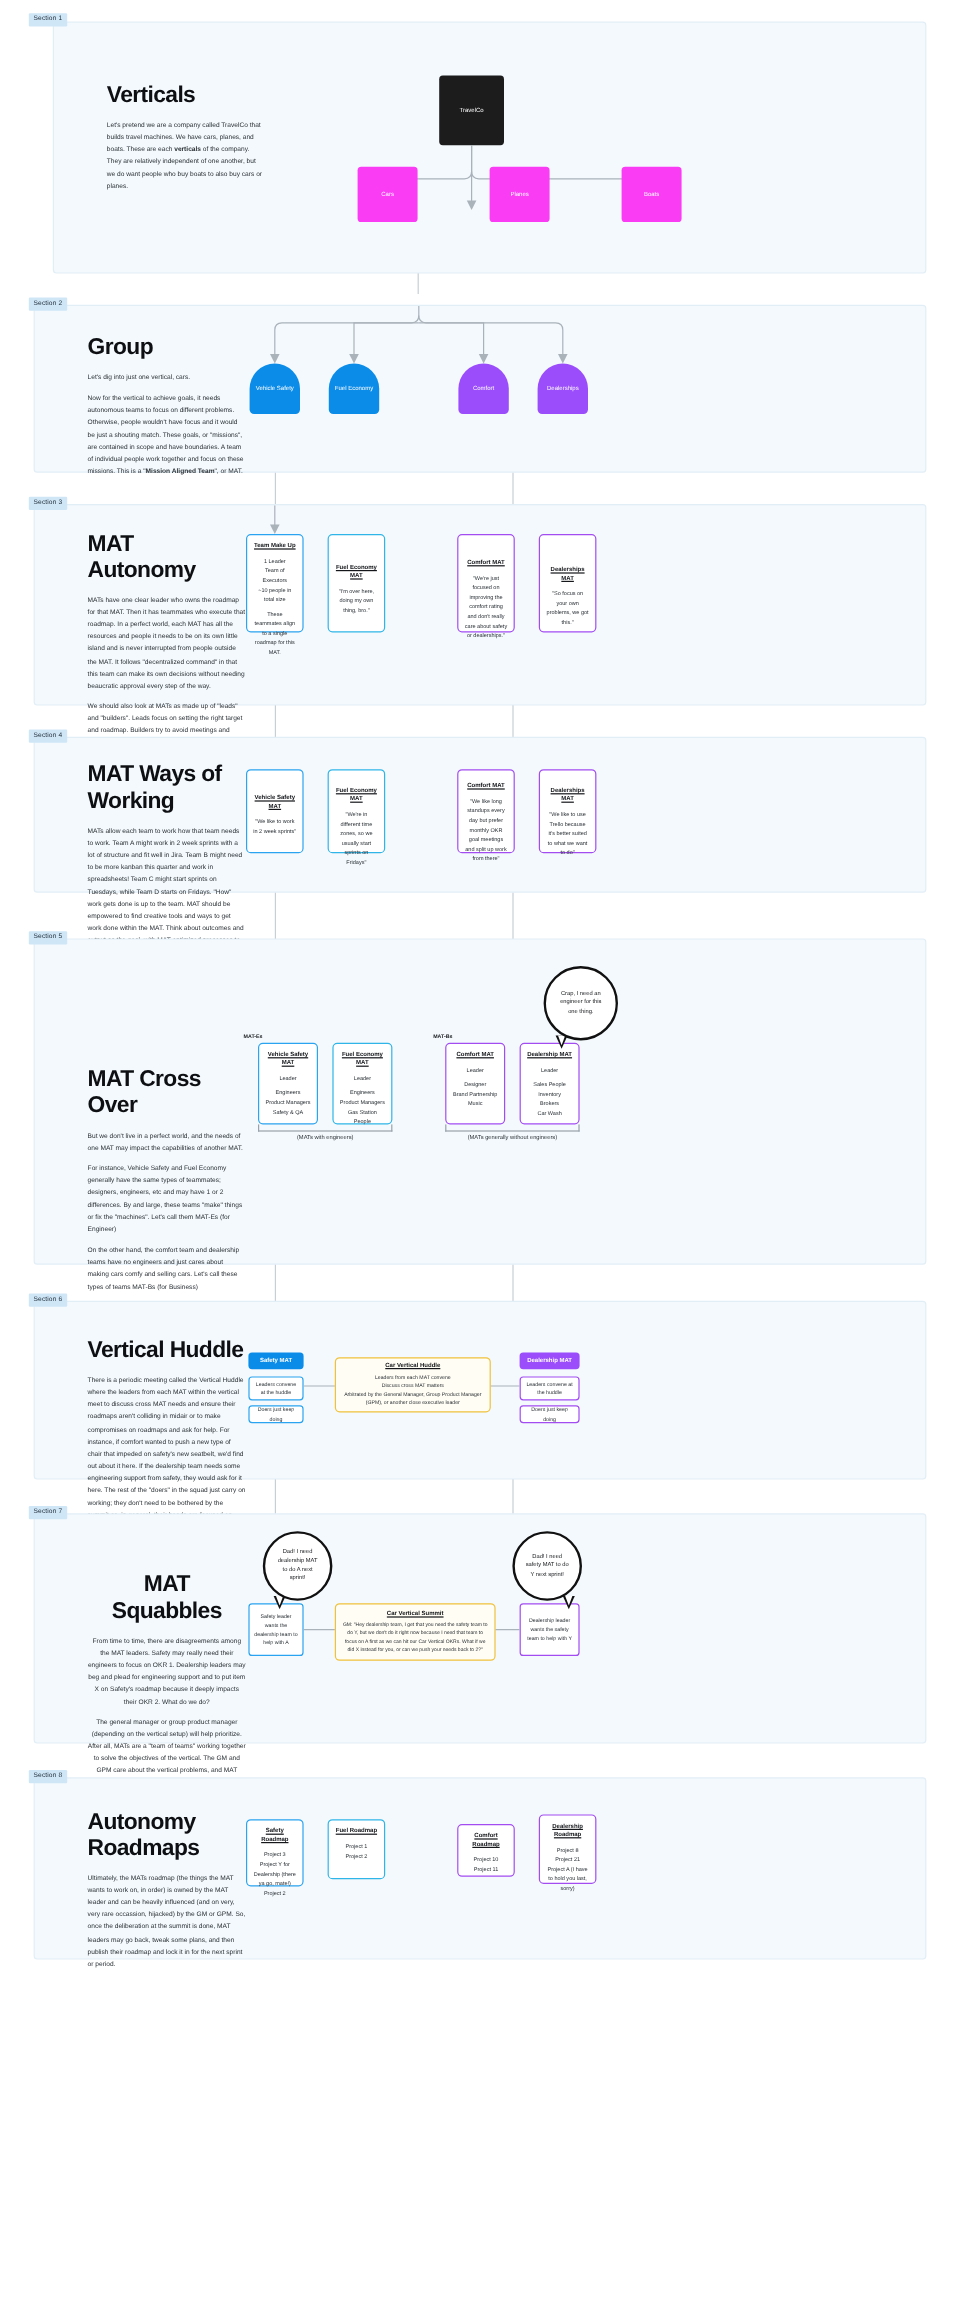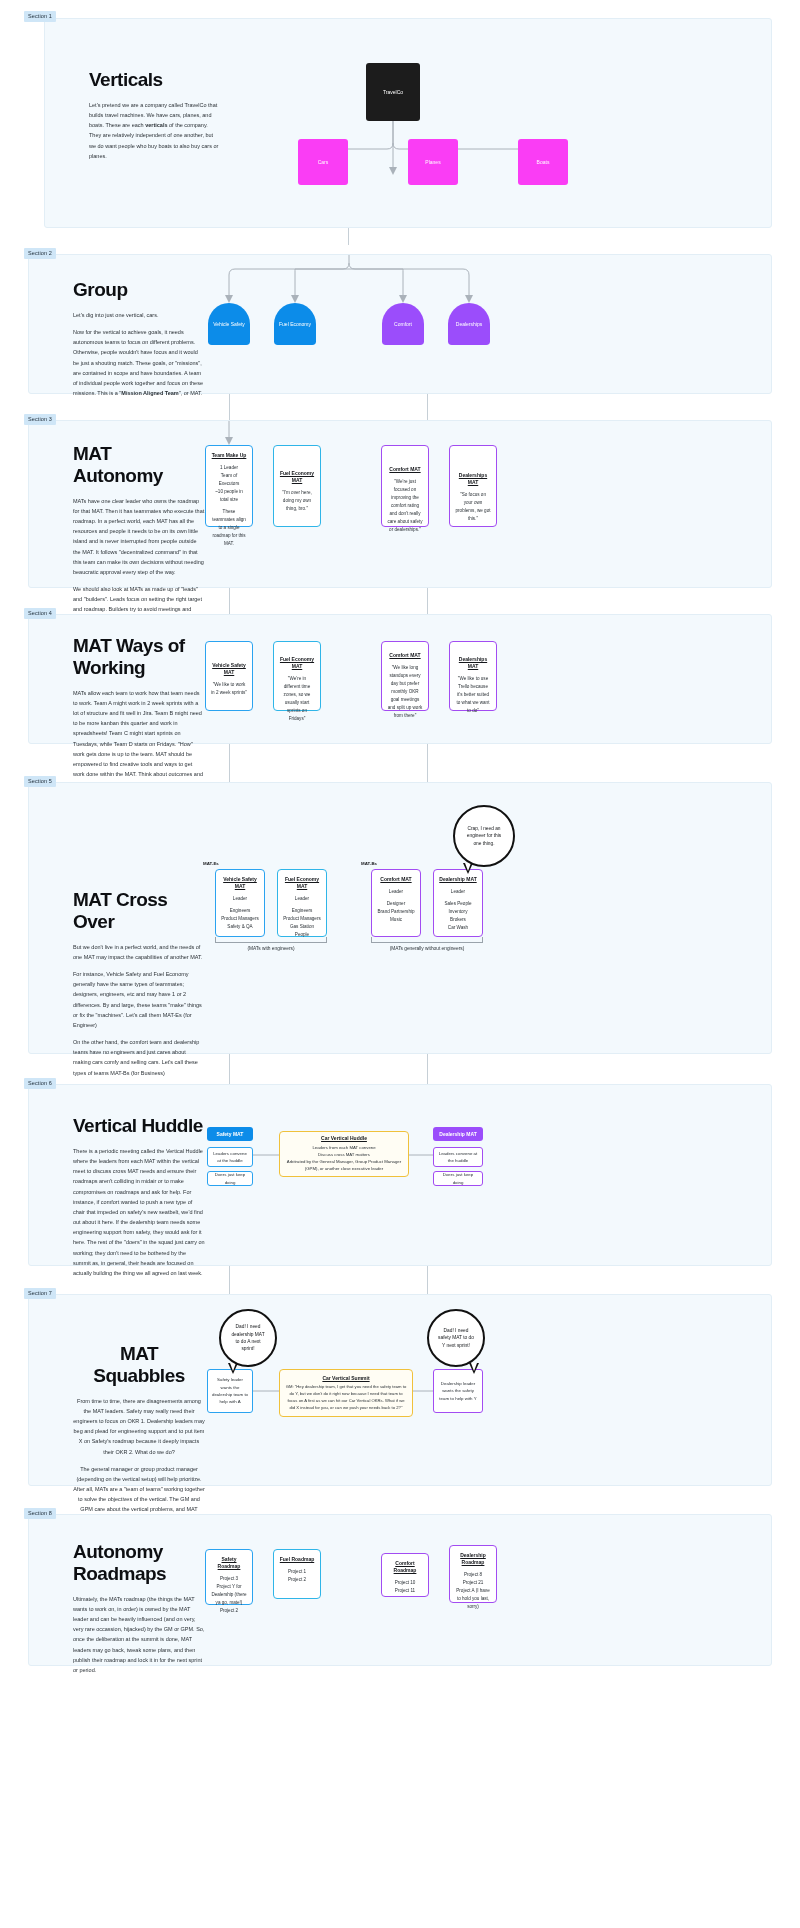--- a/index.html
+++ b/index.html
@@ -387,21 +387,21 @@
       <div class="bracket" style="left:342px; top:154px; width:112px;"></div>
 
       <div class="grp-label" style="left:172px; top:163px;">(MATs with engineers)</div>
       <div class="grp-label" style="left:328px; top:163px;">(MATs generally without engineers)</div>
     </div>
   </div>
   <div class="section-gap" style="height:30px;"></div>
 
   <div class="section">
     <div class="section-tag" style="top:-6px;">Section 6</div>
-    <div class="section-body" style="height:182px;">
+    <div class="section-body" style="height:149px;">
       <div class="copy" style="top:30px;">
         <h1>Vertical Huddle</h1>
         <p>There is a periodic meeting called the Vertical Huddle where the leaders from each MAT within the vertical meet to discuss cross MAT needs and ensure their roadmaps aren't colliding in midair or to make compromises on roadmaps and ask for help. For instance, if comfort wanted to push a new type of chair that impeded on safety's new seatbelt, we'd find out about it here. If the dealership team needs some engineering support from safety, they would ask for it here. The rest of the "doers" in the squad just carry on working; they don't need to be bothered by the summit as, in general, their heads are focused on actually building the thing we all agreed on last week.</p>
       </div>
 
       <div class="pill pill-blue" style="left:178px; top:42px; width:46px; height:14px;">
         <span>Safety MAT</span>
       </div>
       <div class="pill pill-purple" style="left:404px; top:42px; width:50px; height:14px;">
         <span>Dealership MAT</span>

